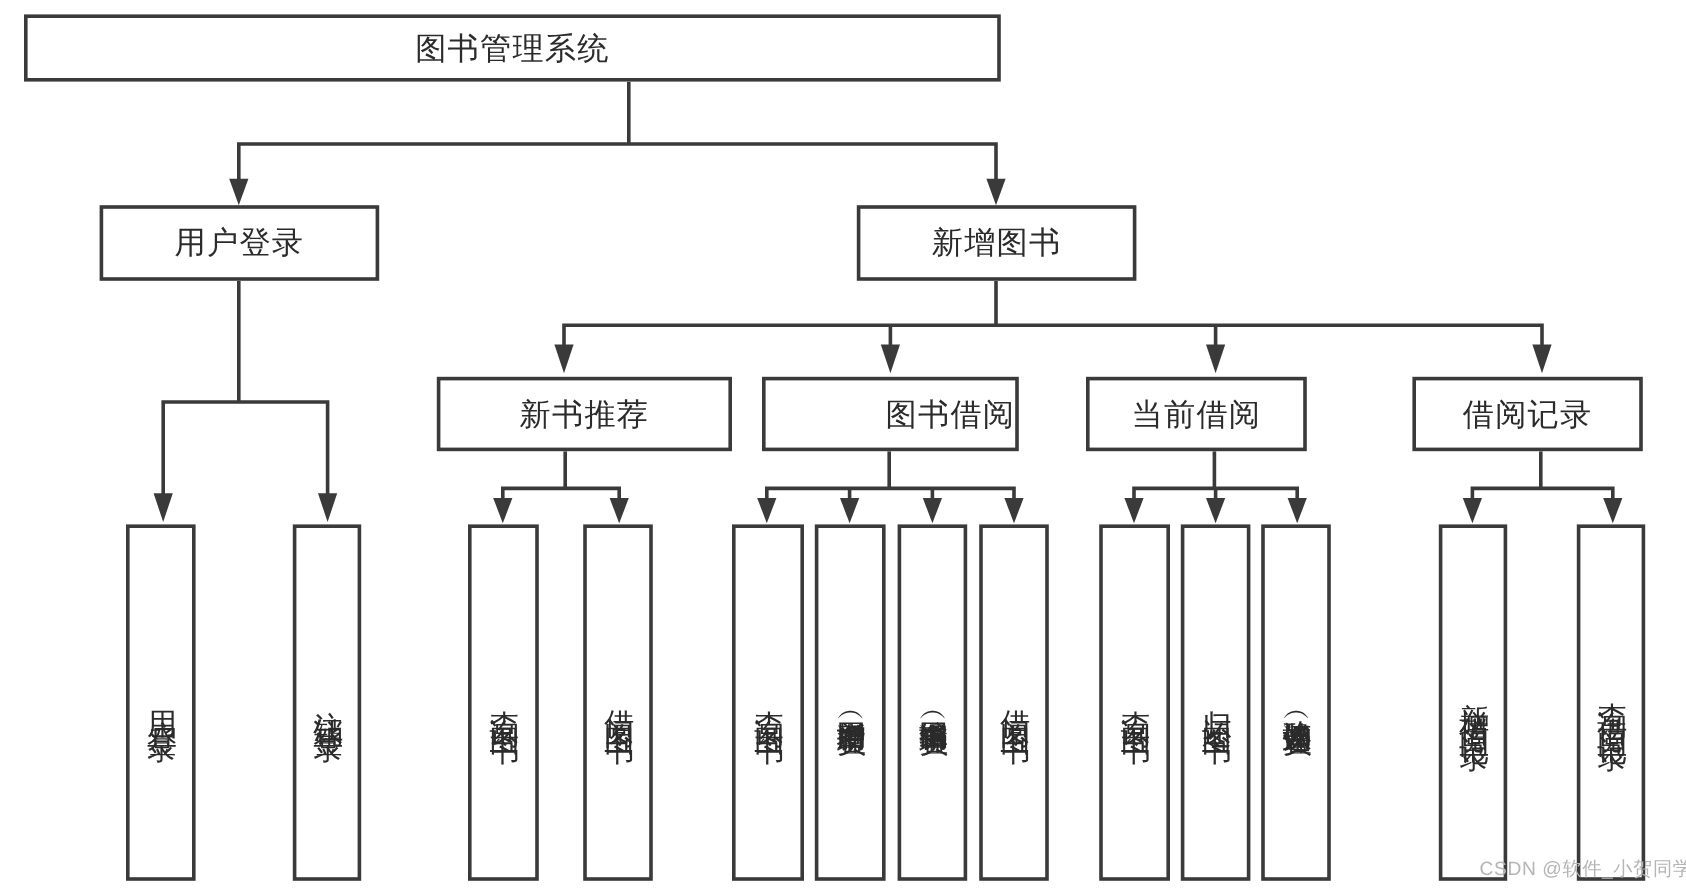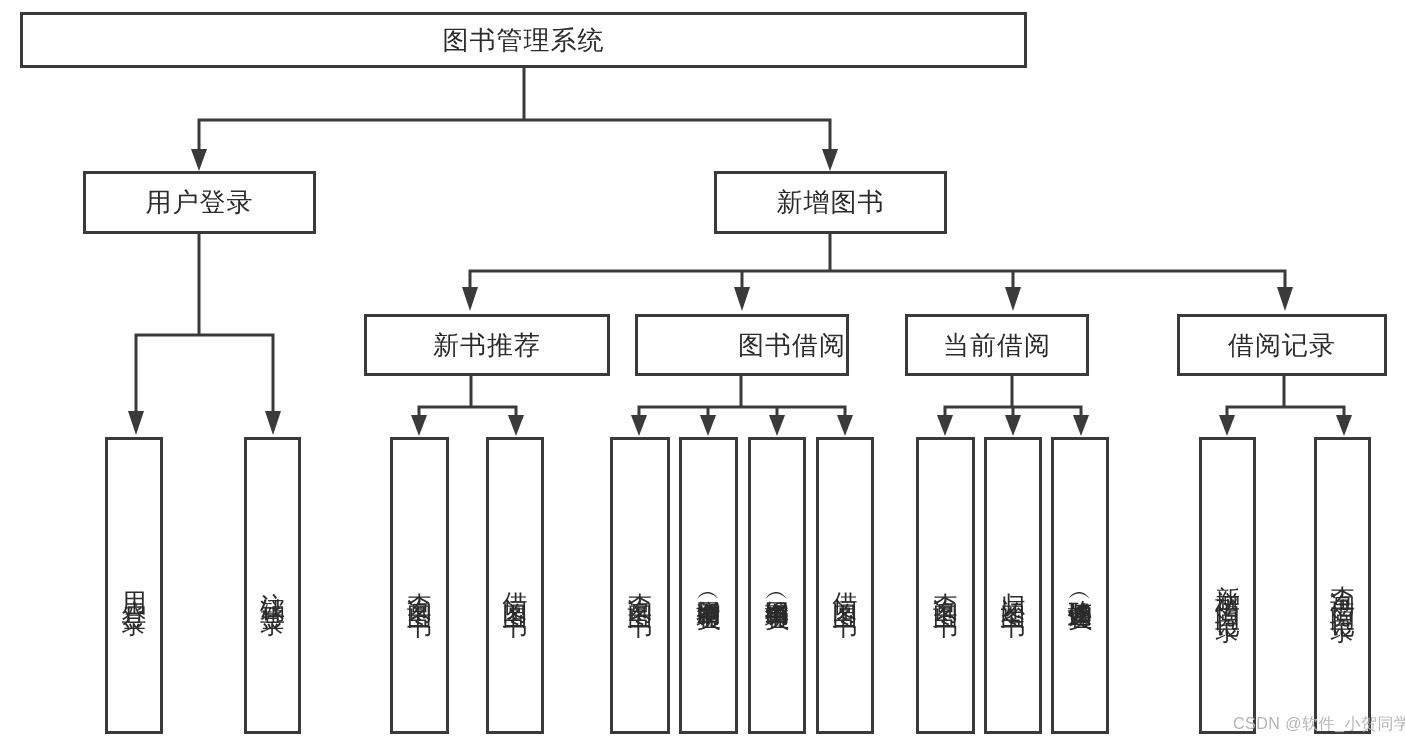--- a/index.html
+++ b/index.html
@@ -115,41 +115,41 @@
       <polygon points="1005,415 1021,415 1013,436"></polygon>
       <polygon points="1073,415 1089,415 1081,436"></polygon>
     </g>
     <g>
       <path d="M1284 376 V407 M1227 407 H1344 M1227 405.5 V417 M1344 405.5 V417"></path>
       <polygon points="1219,415 1235,415 1227,436"></polygon>
       <polygon points="1336,415 1352,415 1344,436"></polygon>
     </g>
   </svg>
 
-  <div class="box hbox" style="left:20px; top:12px; width:1007px; height:56px;">
+  <div class="box hbox" style="left:20px; top:12px; width:814px; height:56px;">
     <span class="lbl">图书管理系统</span>
   </div>
 
   <div class="box hbox" style="left:83px; top:171px; width:233px; height:63px;">
     <span class="lbl">用户登录</span>
   </div>
   <div class="box hbox" style="left:714px; top:171px; width:233px; height:63px;">
     <span class="lbl">新增图书</span>
   </div>
 
   <div class="box hbox" style="left:364px; top:314px; width:246px; height:62px;">
     <span class="lbl">新书推荐</span>
   </div>
   <div class="box hbox" style="left:635px; top:314px; width:214px; height:62px;justify-content:flex-end;">
     <span class="lbl">图书借阅</span>
   </div>
   <div class="box hbox" style="left:905px; top:314px; width:184px; height:62px;">
     <span class="lbl">当前借阅</span>
   </div>
-  <div class="box hbox" style="left:1177px; top:314px; width:210px; height:62px;">
+  <div class="box hbox" style="left:1177px; top:314px; width:192px; height:62px;">
     <span class="lbl">借阅记录</span>
   </div>
 
   <div class="box vbox" style="left:105px; top:437px; width:58px; height:297px;">
     <span class="lbl">用户登录</span>
   </div>
   <div class="box vbox" style="left:244px; top:437px; width:57px; height:297px;">
     <span class="lbl">注销登录</span>
   </div>
 

